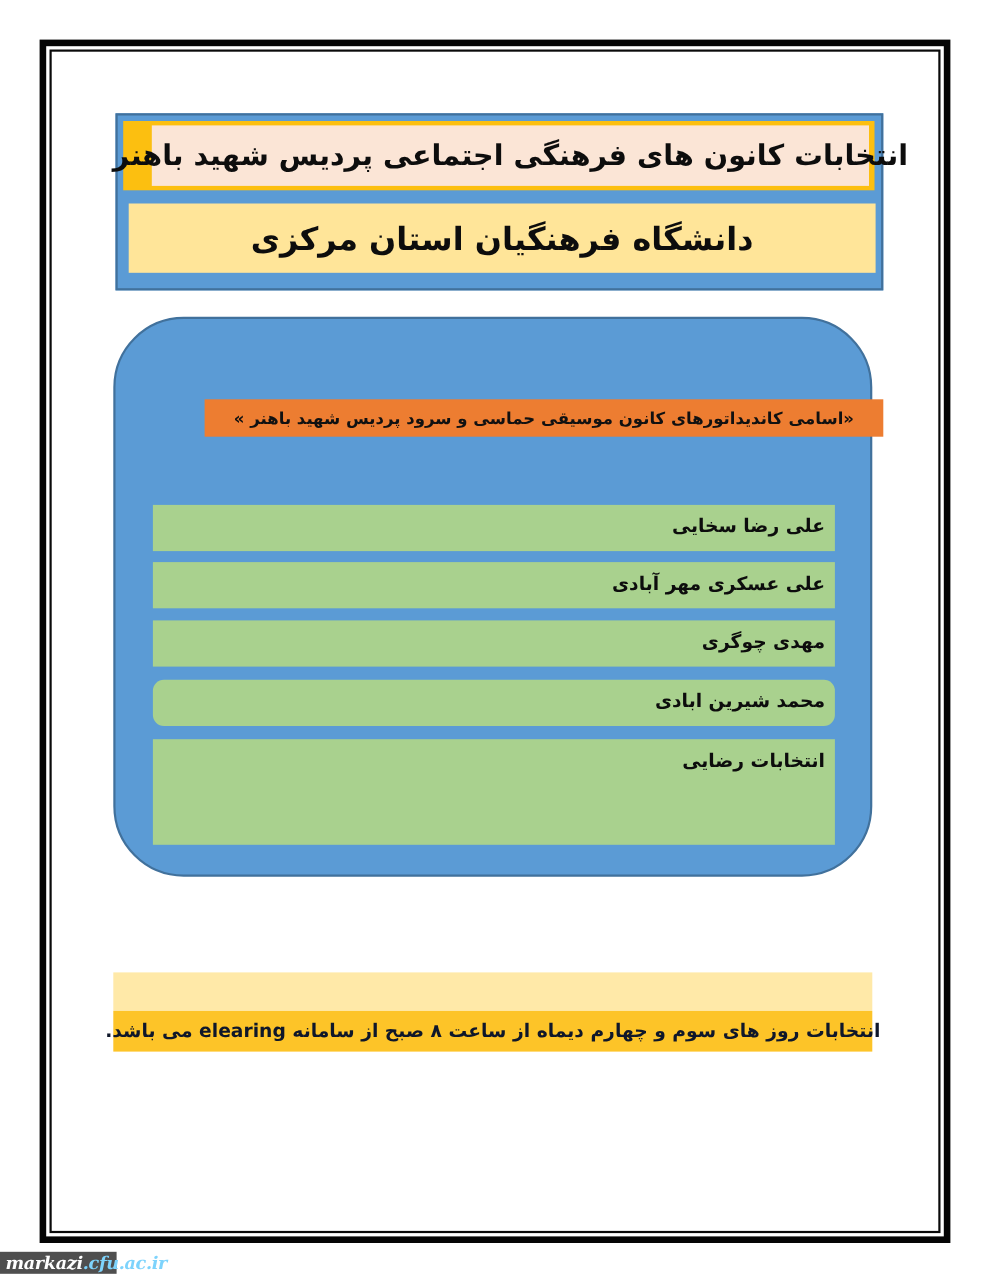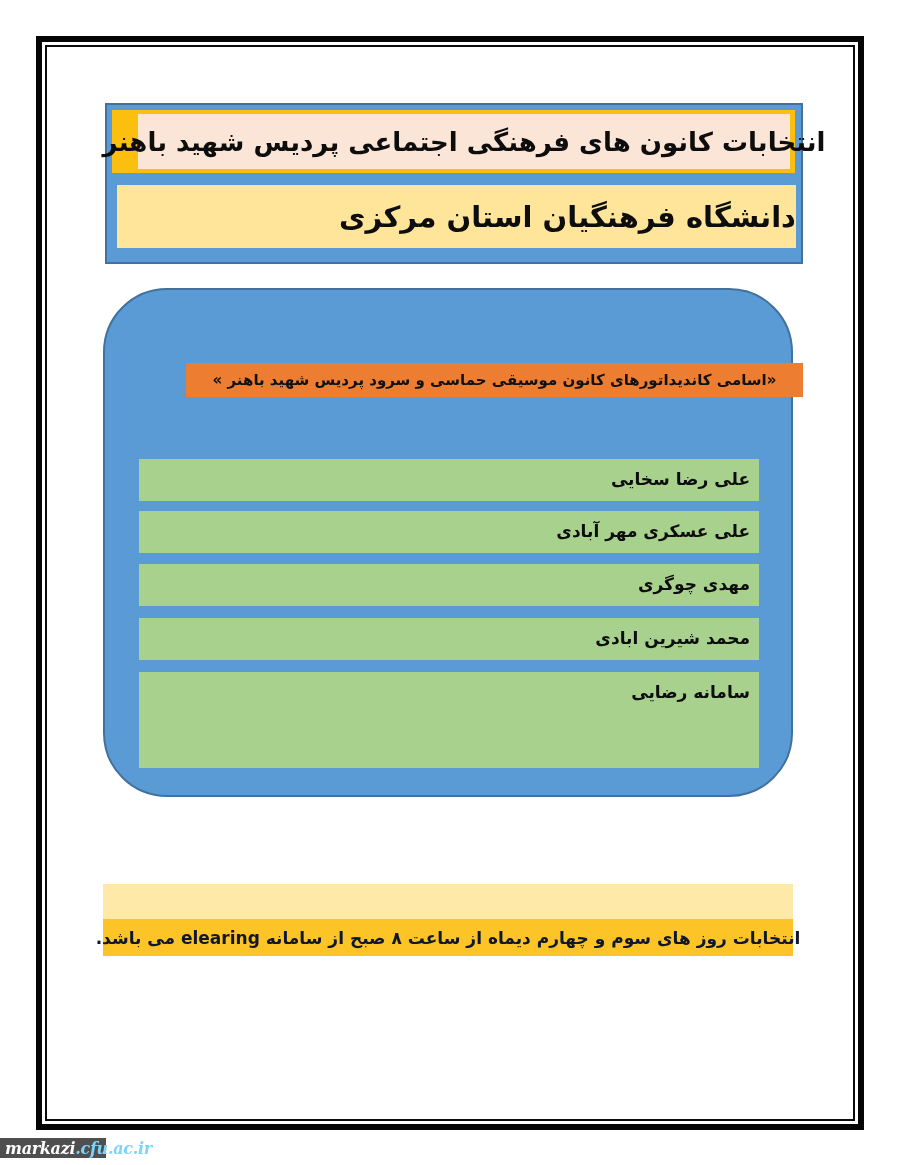--- a/index.html
+++ b/index.html
@@ -17,37 +17,37 @@
   
   .header-box { position:absolute; left:105px; top:103px; width:698px; height:161px;
                 background:#5b9bd5; border:2px solid #41719c; }
   .header-row1 { position:absolute; left:5px; top:5px; right:6px; height:63px;
                  background:#fcbf10; }
   .header-row1-inner { position:absolute; left:26px; top:4px; right:5px; bottom:4px;
                  background:#fbe5d6; display:flex; align-items:center; justify-content:center; }
   .header-title1 { direction:rtl; font-size:26px; font-weight:bold; color:#0d0d0d;
                  white-space:nowrap; }
   .header-row2 { position:absolute; left:10px; right:5px; top:80px; height:63px;
-                 background:#ffe599; display:flex; align-items:center; justify-content:flex-end; }
+                 background:#ffe599; display:flex; align-items:center; justify-content:center; }
   .header-title2 { direction:rtl; font-size:29px; font-weight:bold; color:#0d0d0d; }
 
   
   .panel { position:absolute; left:103px; top:288px; width:690px; height:509px;
            background:#5b9bd5; border:2px solid #41719c; border-radius:64px; }
   .panel-title { position:absolute; left:37px; top:73px; width:617px; height:34px;
            background:#ed7d31; display:flex; align-items:center; justify-content:center;
            direction:rtl; font-size:15px; font-weight:bold; color:#111; white-space:nowrap;margin-left:44px; }
   .candidate-row { position:absolute; left:34px; width:620px; height:42px;
            background:#a9d18e; direction:rtl; text-align:start;
            font-size:17px; font-weight:bold; color:#0d0d0d;
            padding:10px 9px 0 0; }
   .row-0 { top:169px; }
   .row-1 { top:221px; }
   .row-2 { top:274px; }
-  .row-3 { top:328px; }
+  .row-3 { top:328px;border-radius:10px; }
   .row-4 { top:382px; height:96px; }
 
   
   .banner { position:absolute; left:103px; top:884px; width:690px; }
   .banner-light { height:35px; background:#ffe9a8; }
   .banner-gold { height:37px; background:#fdc428; display:flex; align-items:center;
            justify-content:center; direction:rtl; font-size:17px; font-weight:bold;
            color:#0f172a; white-space:nowrap; }
 
   
@@ -75,21 +75,21 @@
   </div>
 </div>
 
 <div class="panel">
   <div class="panel-title">«اسامی کاندیداتورهای کانون  موسیقی حماسی و سرود پردیس شهید باهنر »</div>
 
   <div class="candidate-row row-1">علی عسکری مهر آبادی</div>
   <div class="candidate-row row-0">علی رضا سخایی</div>
   <div class="candidate-row row-2">مهدی چوگری</div>
   <div class="candidate-row row-3">محمد شیرین ابادی</div>
-  <div class="candidate-row row-4">سامانه رضایی</div>
+  <div class="candidate-row row-4">انتخابات رضایی</div>
 </div>
 
 <div class="banner">
   <div class="banner-light"></div>
   <div class="banner-gold">انتخابات روز های سوم و چهارم دیماه از ساعت ۸ صبح  از سامانه elearing می باشد.</div>
 </div>
 
 <div class="watermark">
   <span>markazi</span>
     <span class="domain">.cfu.ac.ir</span>

